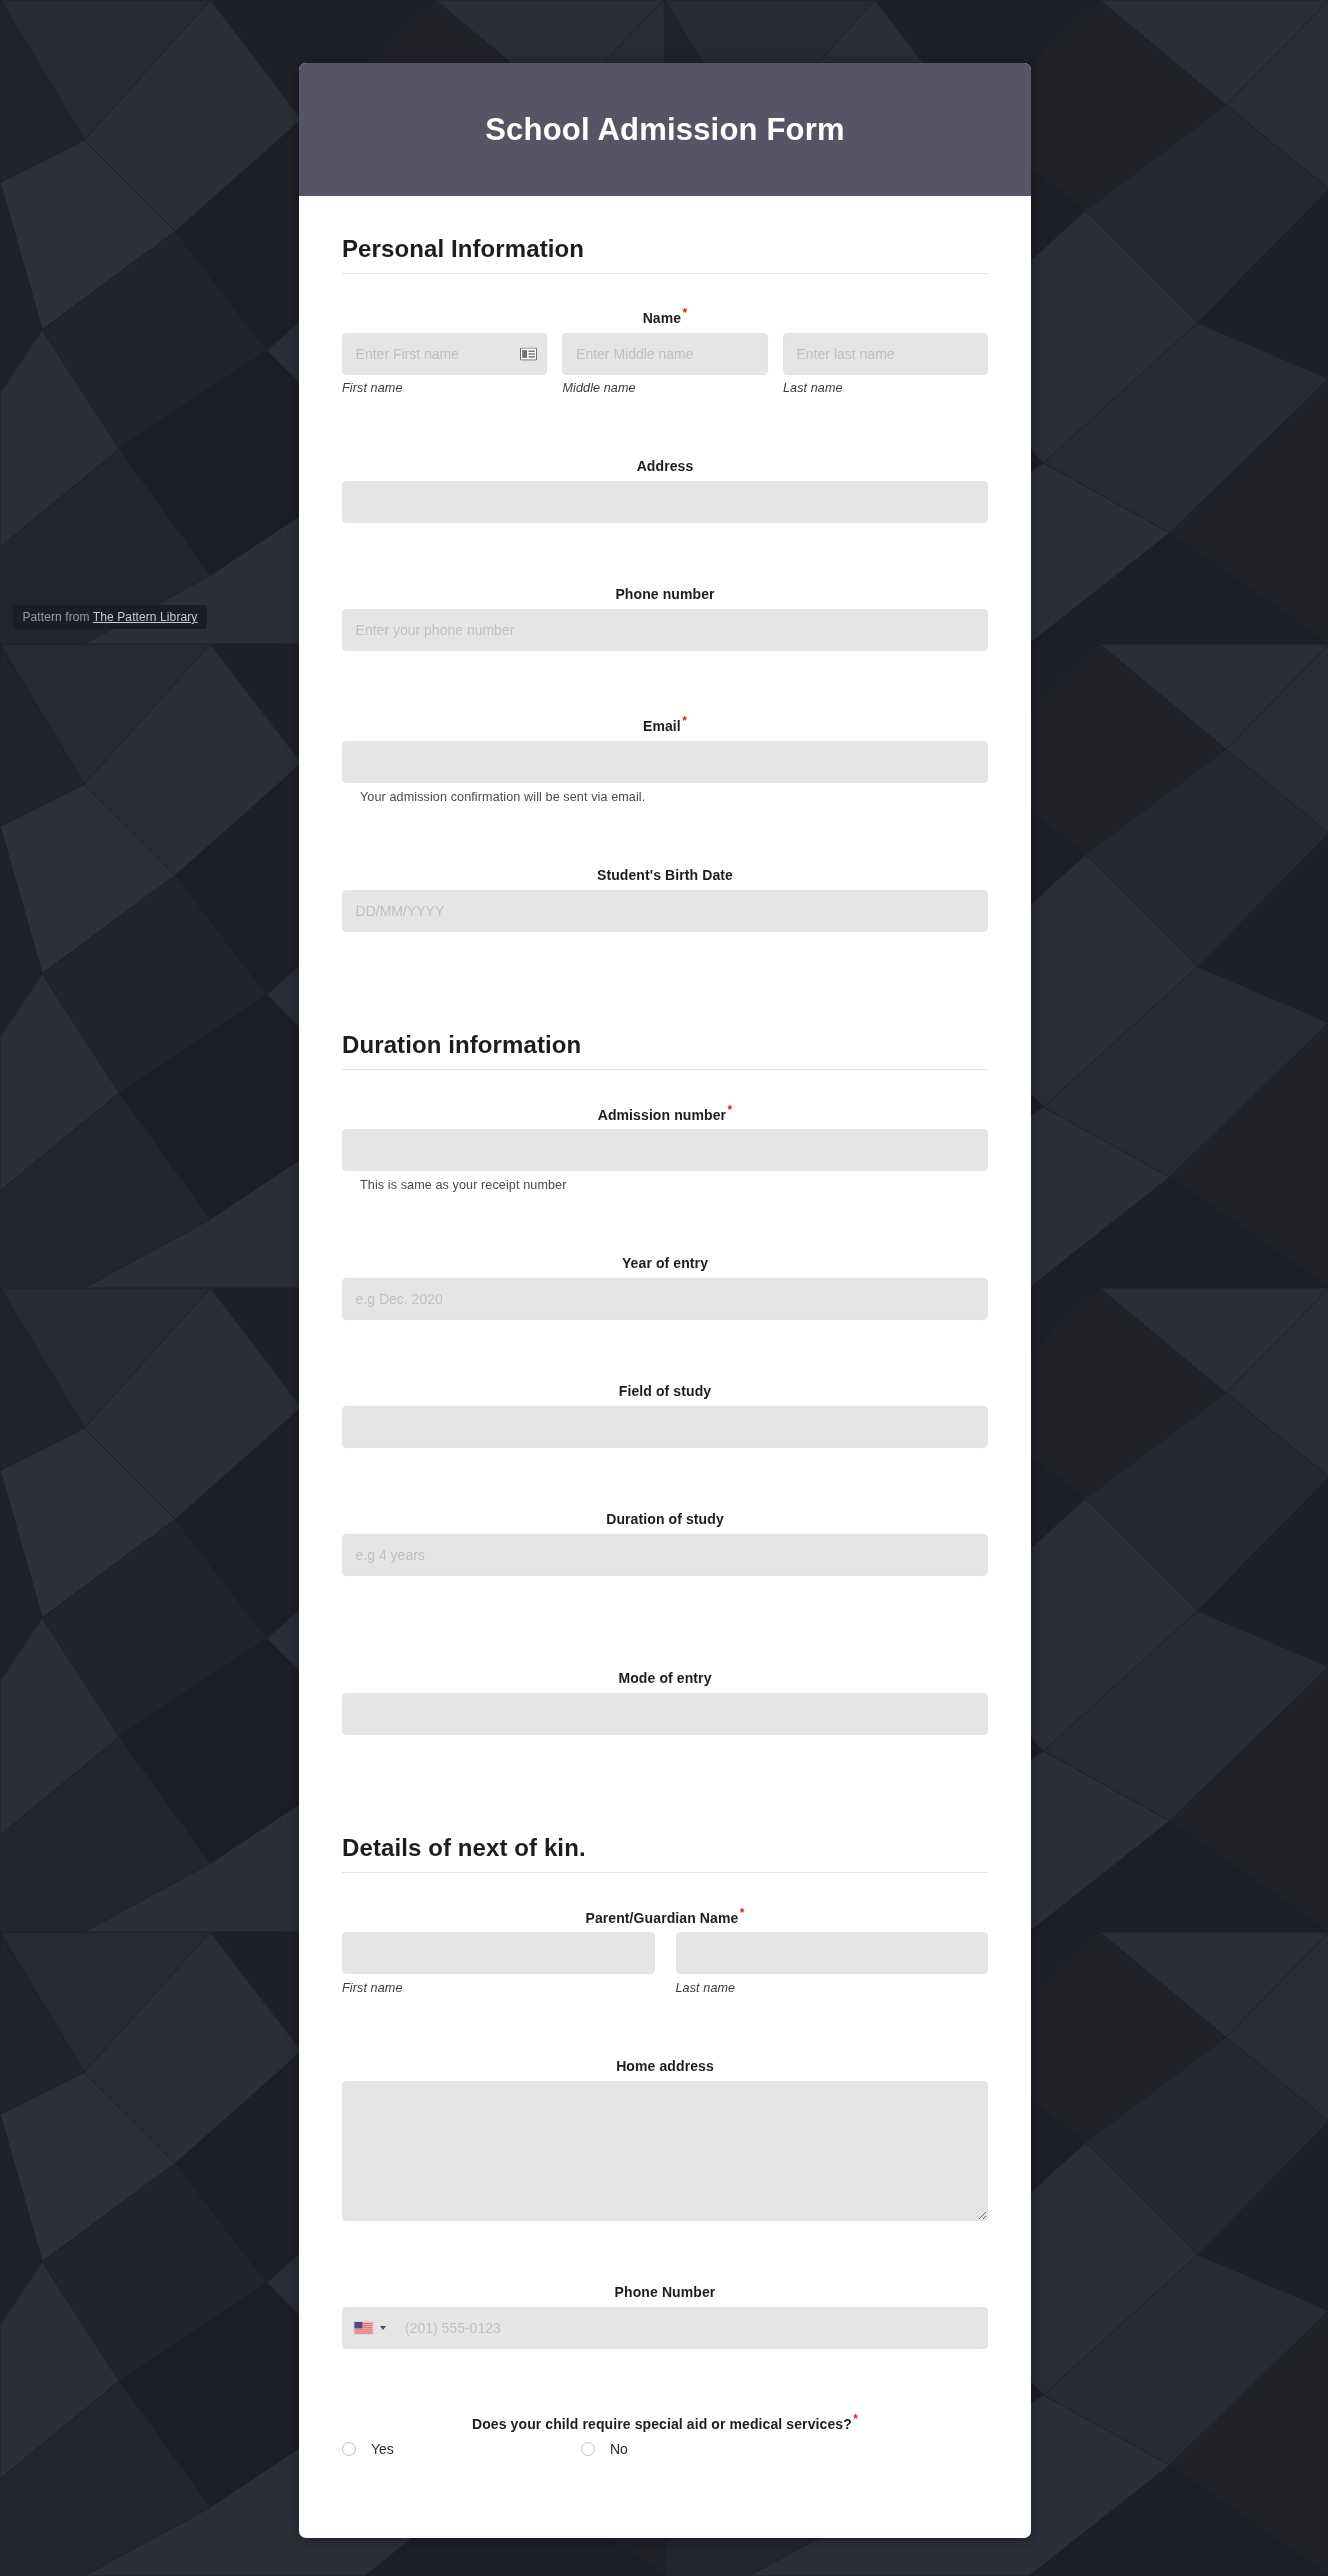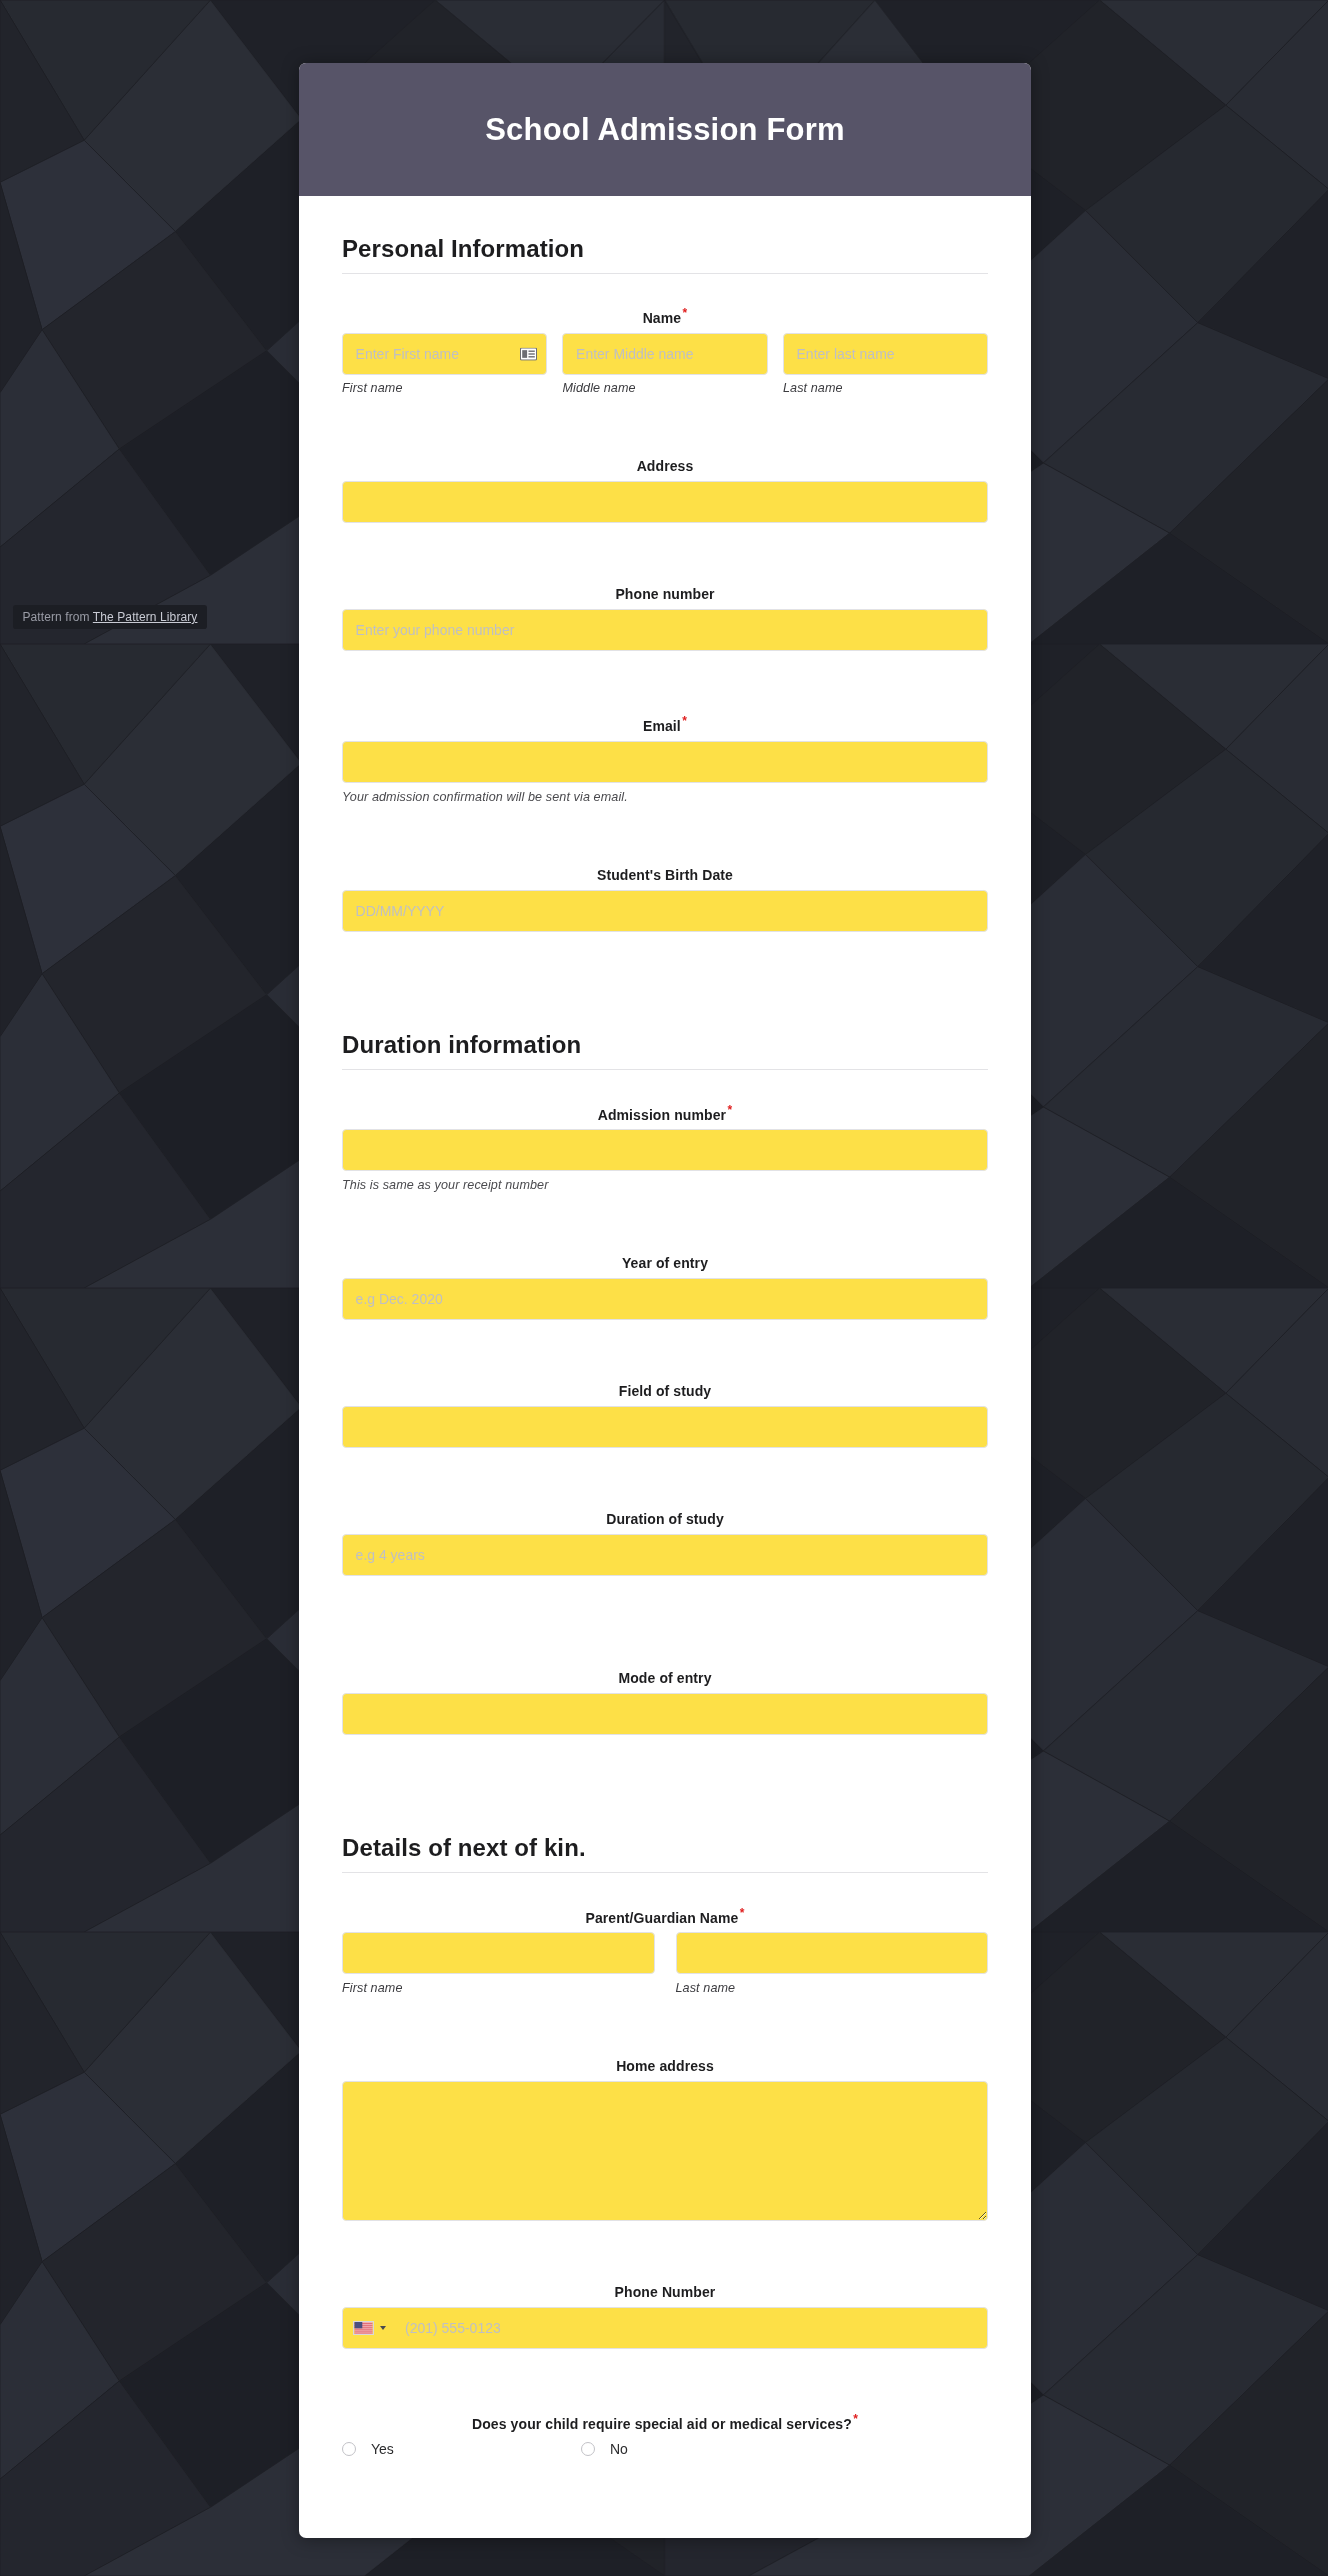--- a/index.html
+++ b/index.html
@@ -110,36 +110,36 @@
     font-size: 12px;
     vertical-align: super;
     margin-left: 1.4px;
   }
 
   .ctrl {
     width: 100%;
     height: 42px;
     border: 0.7px solid #e2e2e5;
     border-radius: 4.2px;
-    background: #fde047;
+    background: #e5e5e5;
     font-family: "Liberation Sans", sans-serif;
     font-size: 14px;
     color: #3a3a3c;
     padding: 0 12.6px;
     outline: none;
     display: block;
   }
   .ctrl::placeholder { color: #bfbfc4; }
 
   .hint {
     font-size: 12.6px;
-    font-style: italic;
     color: #4a4a4e;
     margin-top: 7px;
     letter-spacing: 0.1px;
+    margin-left: 18px;
   }
   .sublabel {
     font-size: 12.6px;
     font-style: italic;
     color: #3c3c40;
     margin-top: 6.3px;
     letter-spacing: 0.1px;
   }
 
   

